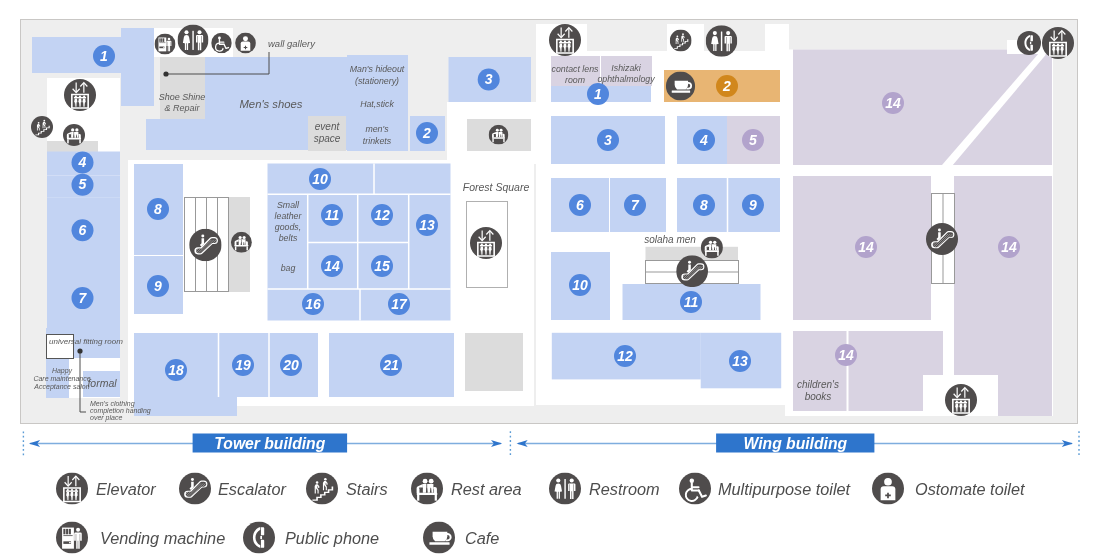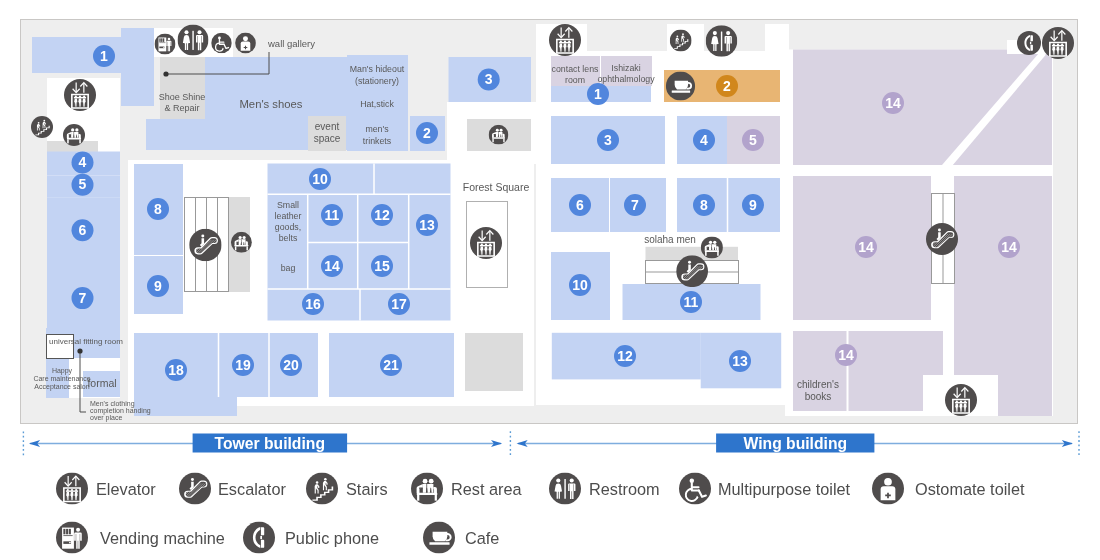--- a/index.html
+++ b/index.html
@@ -1,17 +1,17 @@
 <!DOCTYPE html>
 <html><head>
 <meta charset="utf-8">
 <style>
   html,body{margin:0;padding:0;background:#ffffff;}
   body{width:1100px;height:560px;font-family:"Liberation Sans",sans-serif;overflow:hidden;}
-  #page{position:relative;width:1100px;height:560px;background:#ffffff;}
+  #page{position:relative;width:1100px;height:560px;background:#ffffff;font-style:italic;}
   svg{display:block;}
   .rt{font-family:"Liberation Sans",sans-serif;fill:#595959;}
   .num{font-family:"Liberation Sans",sans-serif;fill:#ffffff;font-size:14px;font-weight:600;text-anchor:middle;}
   .legtext{font-family:"Liberation Sans",sans-serif;fill:#4d4d4d;font-size:16.3px;}
   .bandtext{font-family:"Liberation Sans",sans-serif;fill:#ffffff;font-size:15.7px;font-weight:bold;text-anchor:middle;}
 </style>
 </head>
 <body>
 
 <div id="page">

